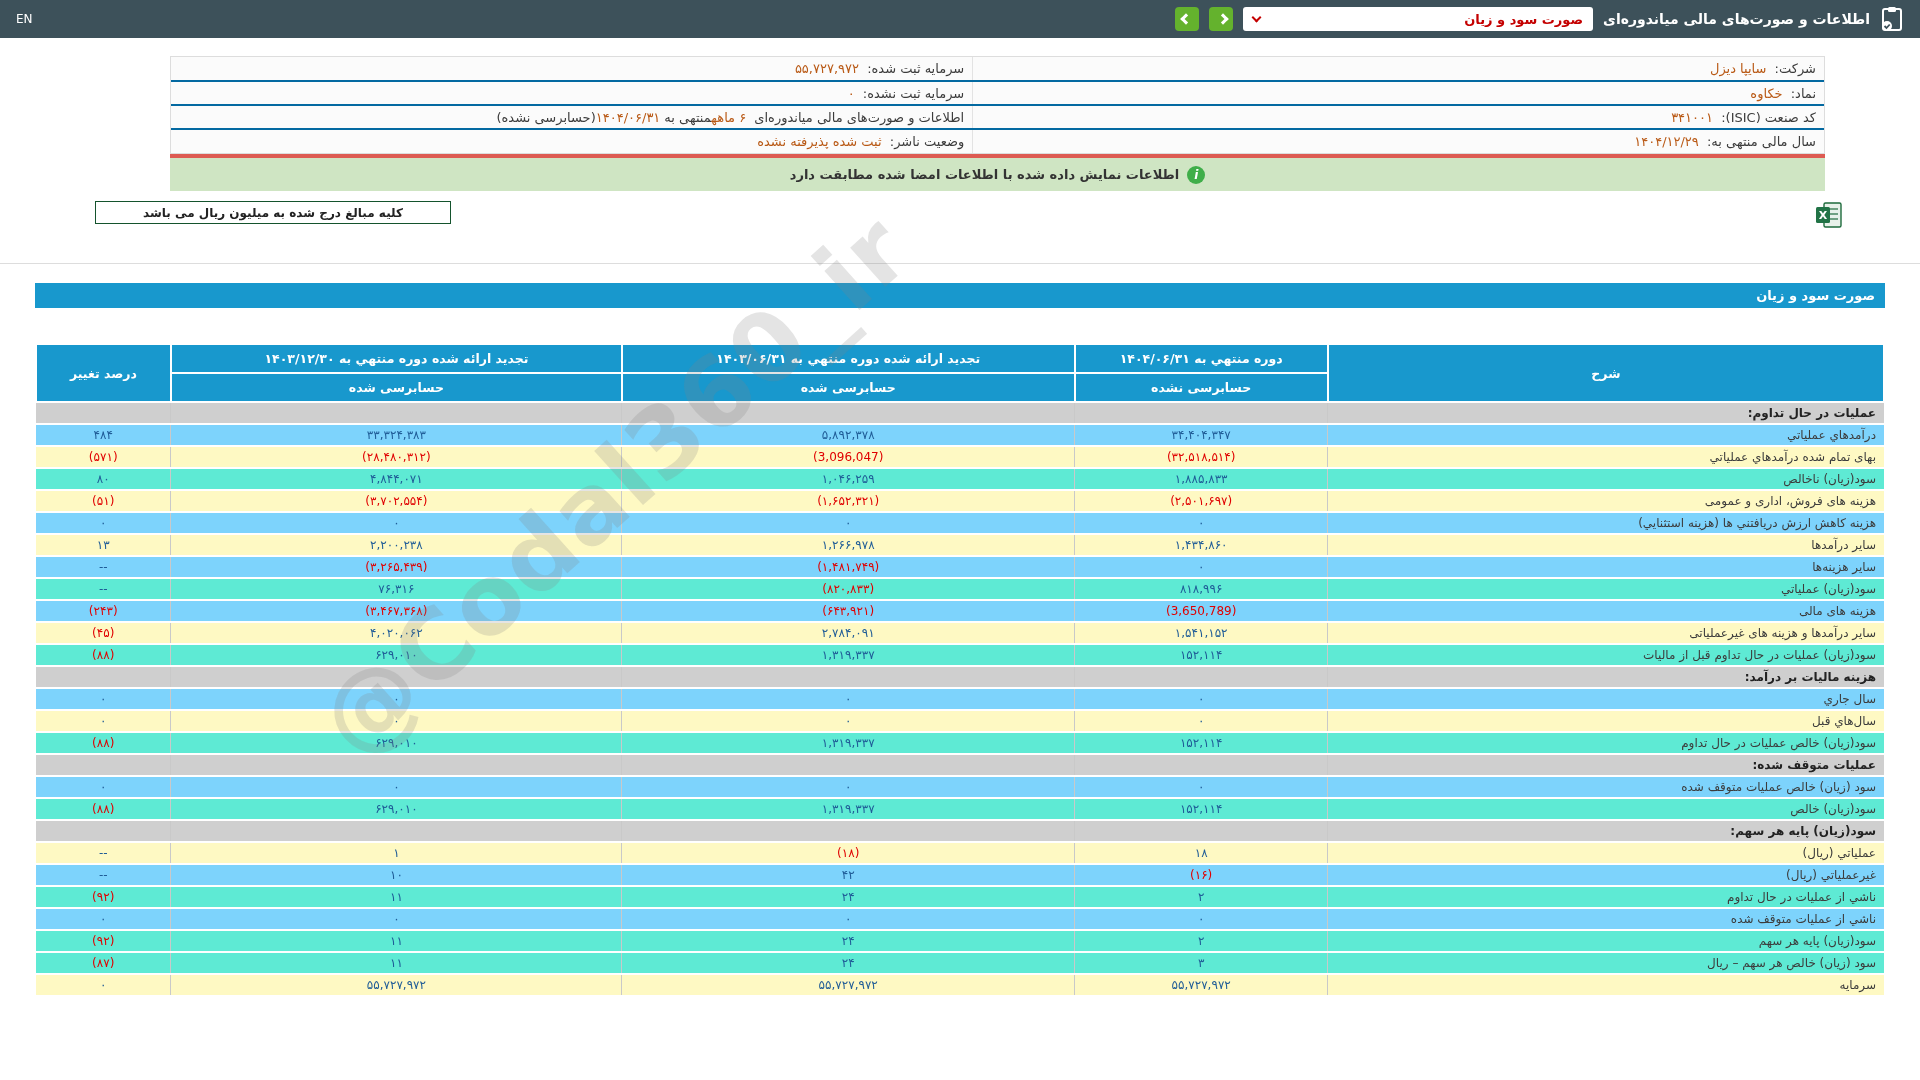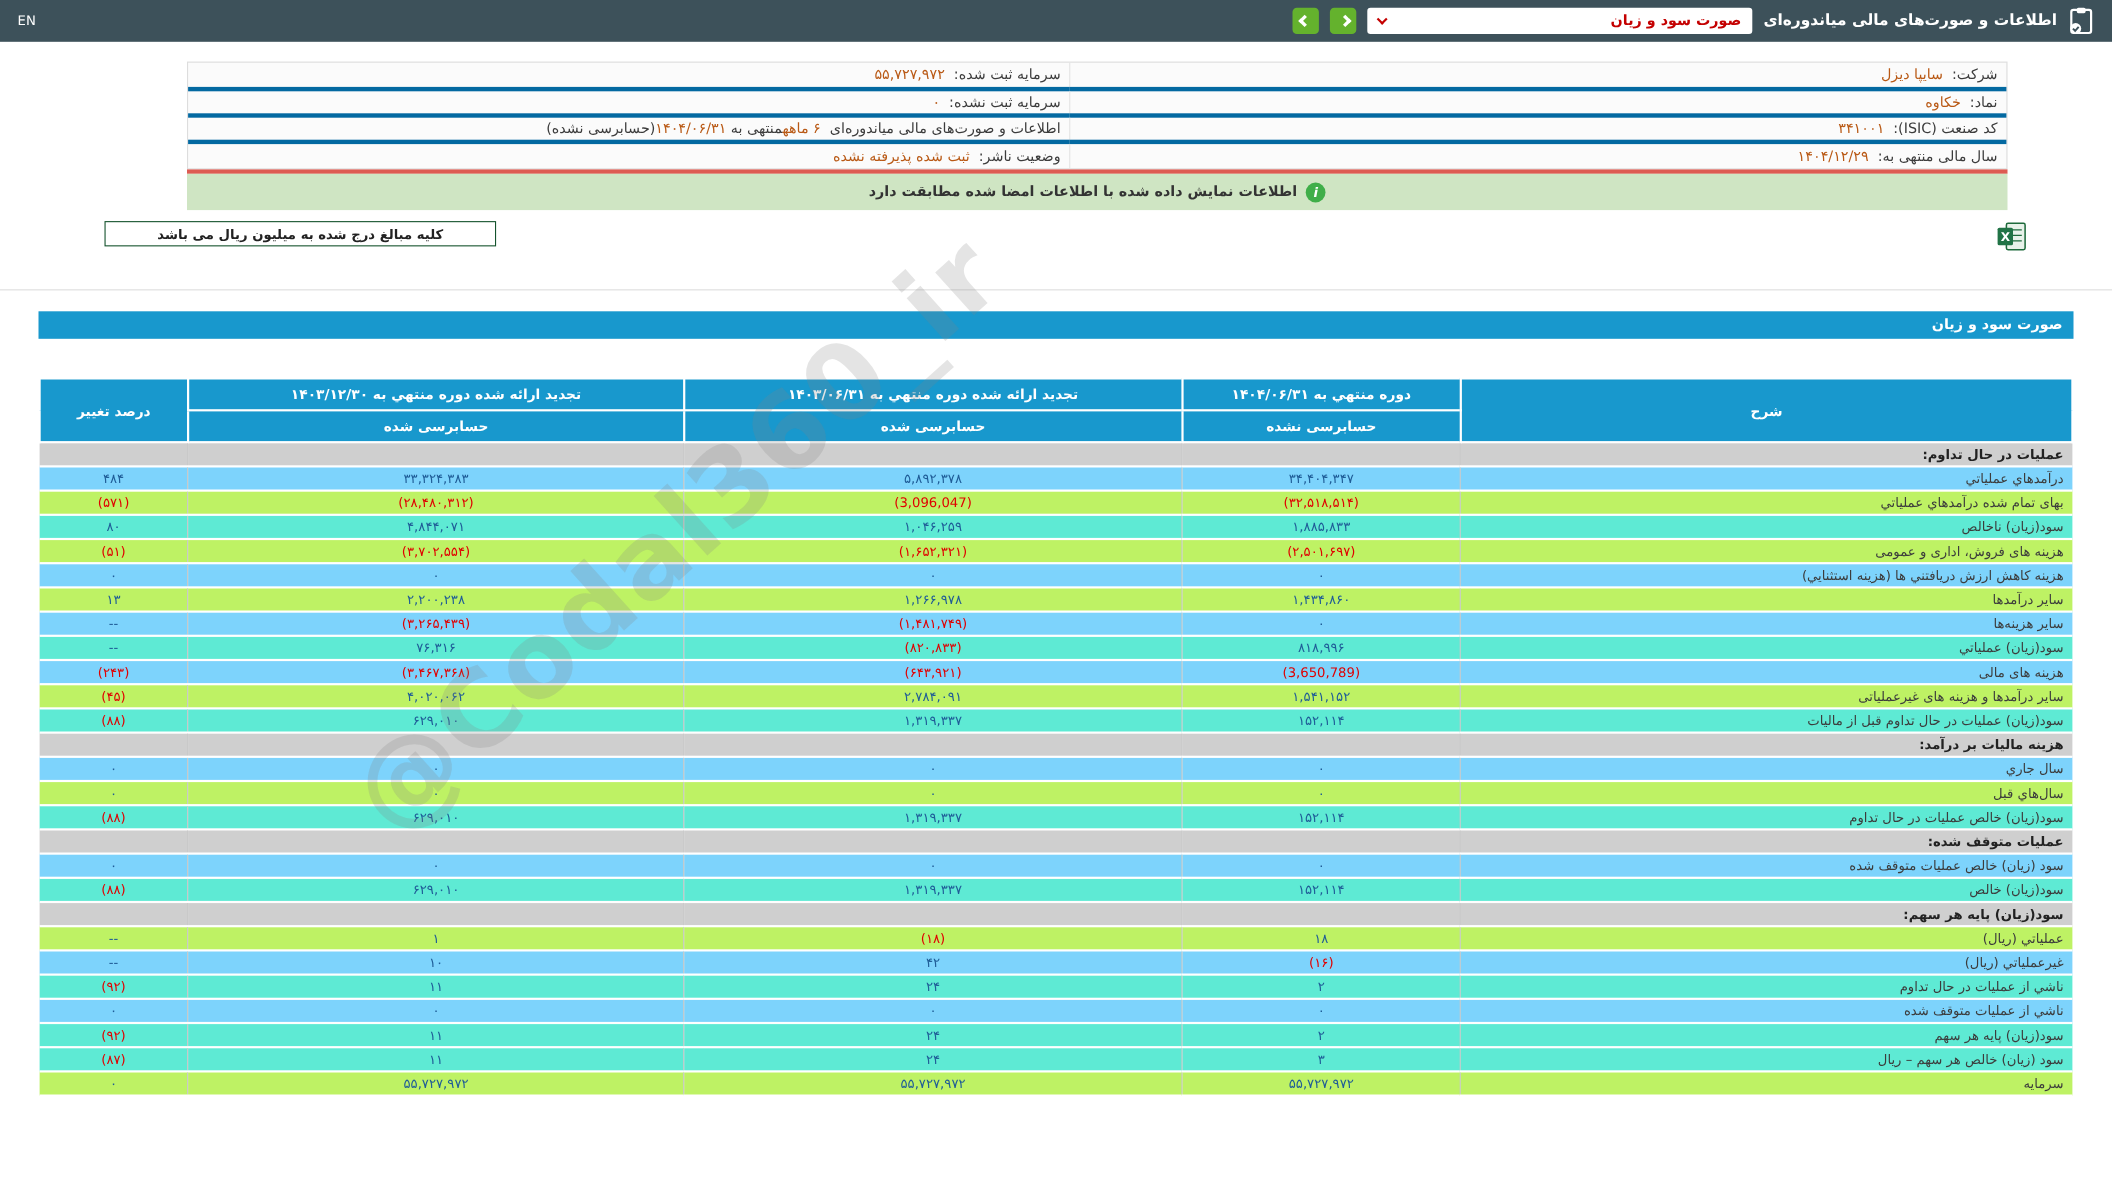--- a/index.html
+++ b/index.html
@@ -22,21 +22,21 @@
     border-bottom:2px solid #c40000; transform:rotate(-45deg); margin-top:-3px; }
   .nav-btn { width:24px; height:24px; background:#64b22d; border:none; border-radius:4px;
     display:flex; align-items:center; justify-content:center; cursor:pointer; }
   .chev-right { transform:rotate(225deg); margin-left:3px; }
   .chev-left  { transform:rotate(45deg);  margin-right:3px; }
   .en-link { margin-right:auto; color:#fff; font-size:12px; cursor:pointer; }
 
   
   .info-wrap { margin:18px 95px 0 170px; border:1px solid #ddd; background:#fbfbfb; }
   .info-table { width:100%; border-collapse:collapse; table-layout:fixed; }
-  .info-table td { height:24px; border-bottom:4px solid #0369a1; font-size:13px;
+  .info-table td { height:24px; border-bottom:2px solid #0369a1; font-size:13px;
     color:#3c3c3c; padding:0 8px; white-space:nowrap; overflow:hidden; }
   .info-table tr:last-child td { border-bottom:none; }
   .info-table td.c-r { width:51.5%; border-left:1px solid #e3e3e3; }
   .info-val { color:#b95915; margin-right:4px; }
   .red-line { margin:0 95px 0 170px; height:4px; background:#dd5b52; }
 
   .banner { margin:0 95px 0 170px; height:33px; background:#cfe5c3;
     display:flex; align-items:center; justify-content:center; gap:8px; }
   .banner-text { font-size:13px; font-weight:bold; color:#333; }
   .info-circle { width:18px; height:18px; border-radius:50%; background:#3fae49;
@@ -66,21 +66,21 @@
     font-weight:bold; height:29px; border:2px solid #fff; text-align:center; }
   col.c-lbl { width:30.1%; } col.c-v1 { width:13.7%; }
   col.c-v2 { width:24.5%; } col.c-v3 { width:24.4%; } col.c-pct { width:7.3%; }
   table.inc td { height:22px; border-bottom:2px solid #fff;
     border-left:1px solid #c9c9c9; font-size:12px; }
   table.inc td:last-child { border-left:none; }
   table.inc td.lbl { text-align:right; padding-right:8px; color:#3c3c3c; }
   table.inc td.num { text-align:center; color:#1f5c97; direction:ltr; }
   table.inc td.num.neg { color:#e00000; }
   tr.r-blue td { background:#7dd3fc; }
-  tr.r-white td { background:#bef264; }
+  tr.r-white td { background:#fef9c3; }
   tr.r-yellow td { background:#5eead4; }
   tr.r-section td { background:#cfcfcf; }
   tr.r-section td.lbl { font-weight:bold; color:#222; }
 
   
   .watermark { position:absolute; top:430px; right:930px; transform:rotate(-42deg);
     transform-origin:center; font-size:96px; font-weight:bold; letter-spacing:2px;
     color:rgba(130,130,130,0.22); pointer-events:none; z-index:10;
     direction:ltr; white-space:nowrap; }
 </style>

